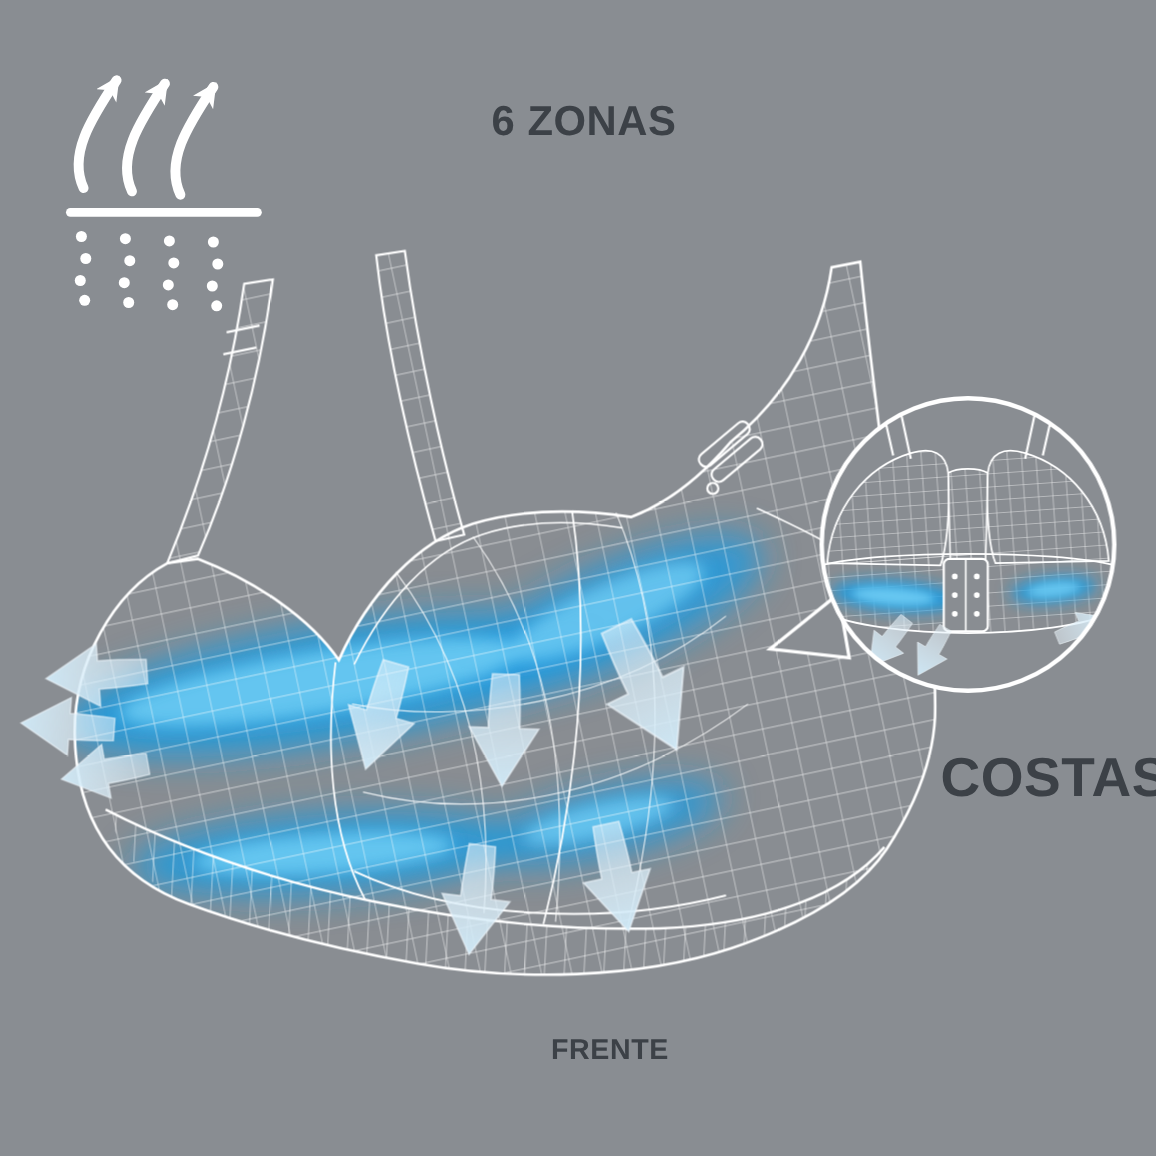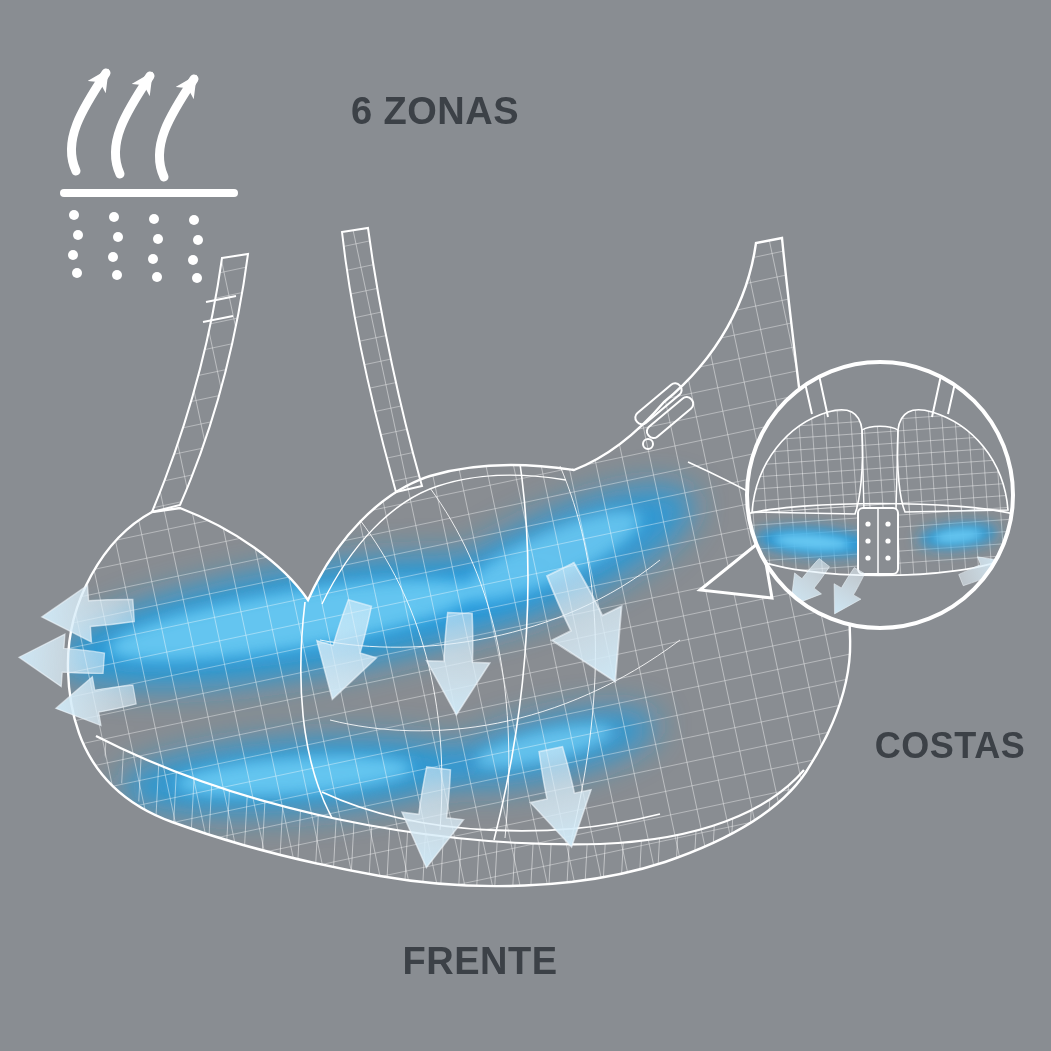--- a/index.html
+++ b/index.html
@@ -17,27 +17,27 @@
     background:var(--background);
     overflow:hidden;
     font-family:"Liberation Sans", sans-serif;
   }
   .page svg.scene{position:absolute;left:0;top:0;}
   .label{
     position:absolute;
     color:var(--text);
     font-weight:700;
     letter-spacing:.5px;
-    text-align:center;
+    text-align:right;
     line-height:1.25;
     user-select:none;
   }
   .title{left:255px;top:88px;width:360px;font-size:38px;}
-  .label-back{left:855px;top:676px;width:190px;font-size:36px;margin-top:47px;}
-  .label-front{left:370px;top:938px;width:220px;font-size:38px;}
+  .label-back{left:855px;top:676px;width:190px;font-size:50px;}
+  .label-front{left:388px;top:938px;width:220px;font-size:26px;}
 </style>
 </head>
 <body>
 
 <div class="page">
 
   <svg class="scene" width="1051" height="1051" viewBox="0 0 1051 1051">
     <defs>
       <pattern id="meshA" width="27" height="24" patternUnits="userSpaceOnUse" patternTransform="rotate(-12)">
         <path d="M0,0 H27 M0,0 V24" fill="none" stroke="#ffffff" stroke-opacity="0.75" stroke-width="1.15"></path>

